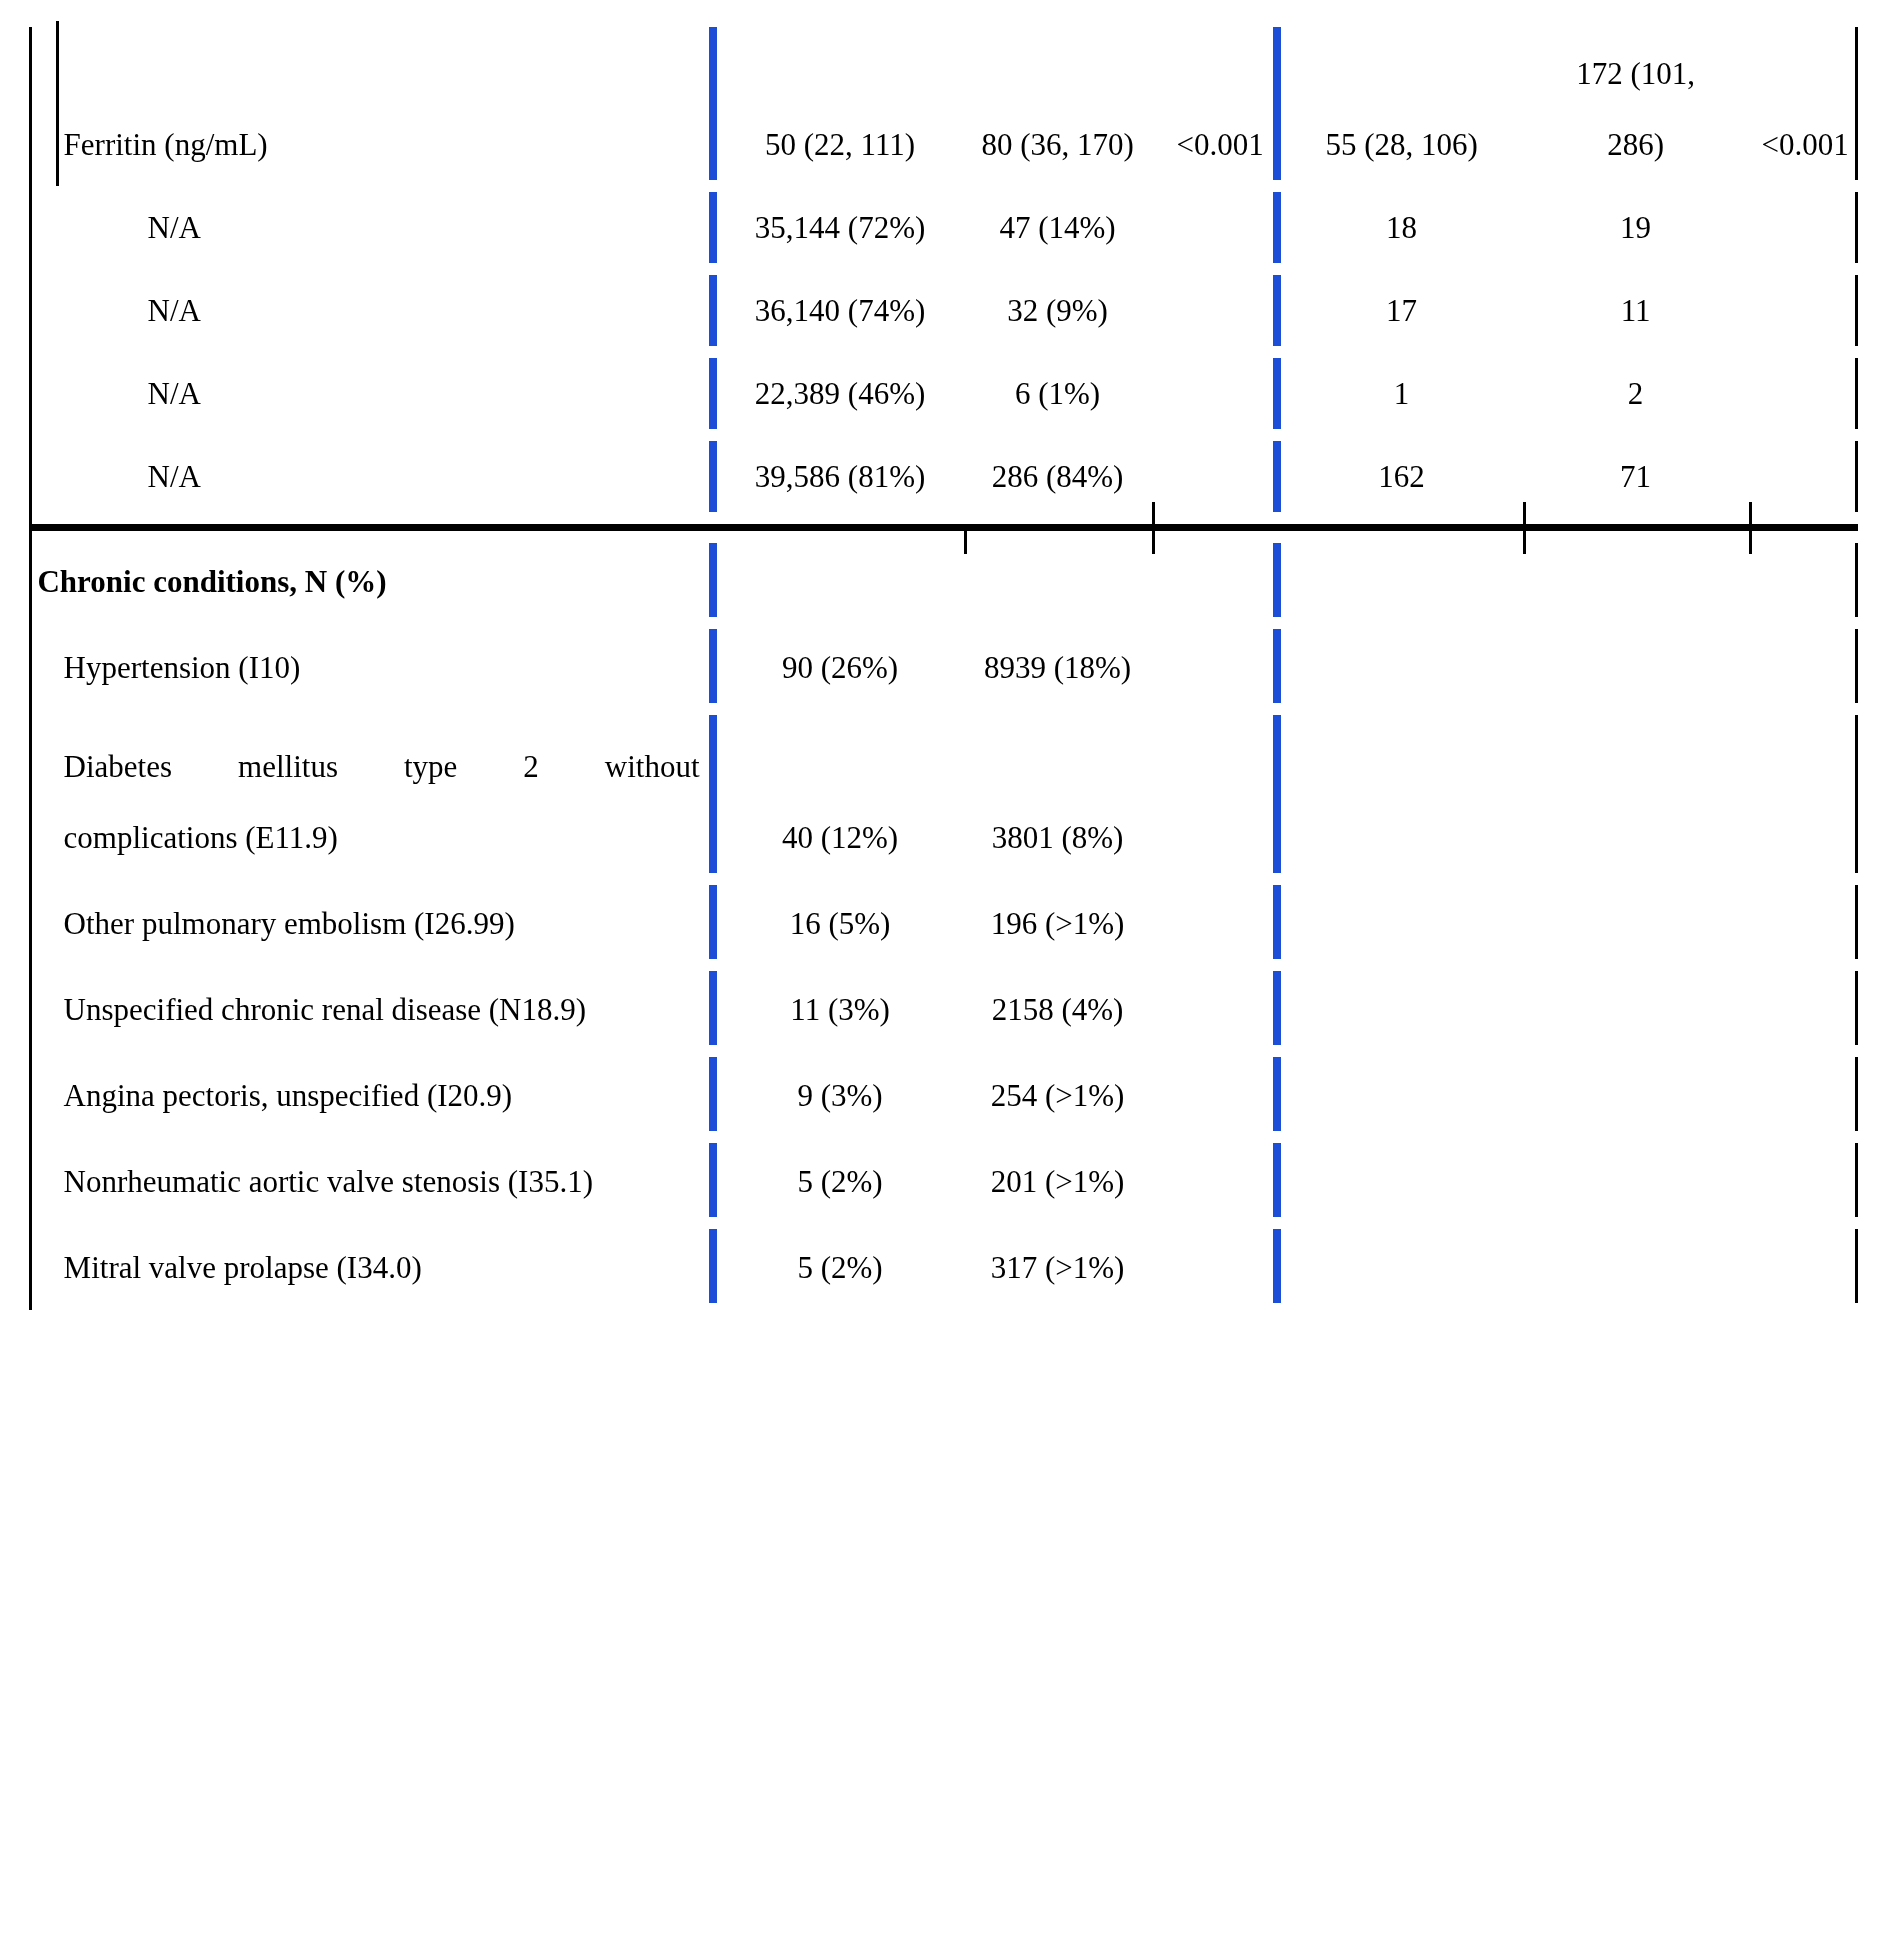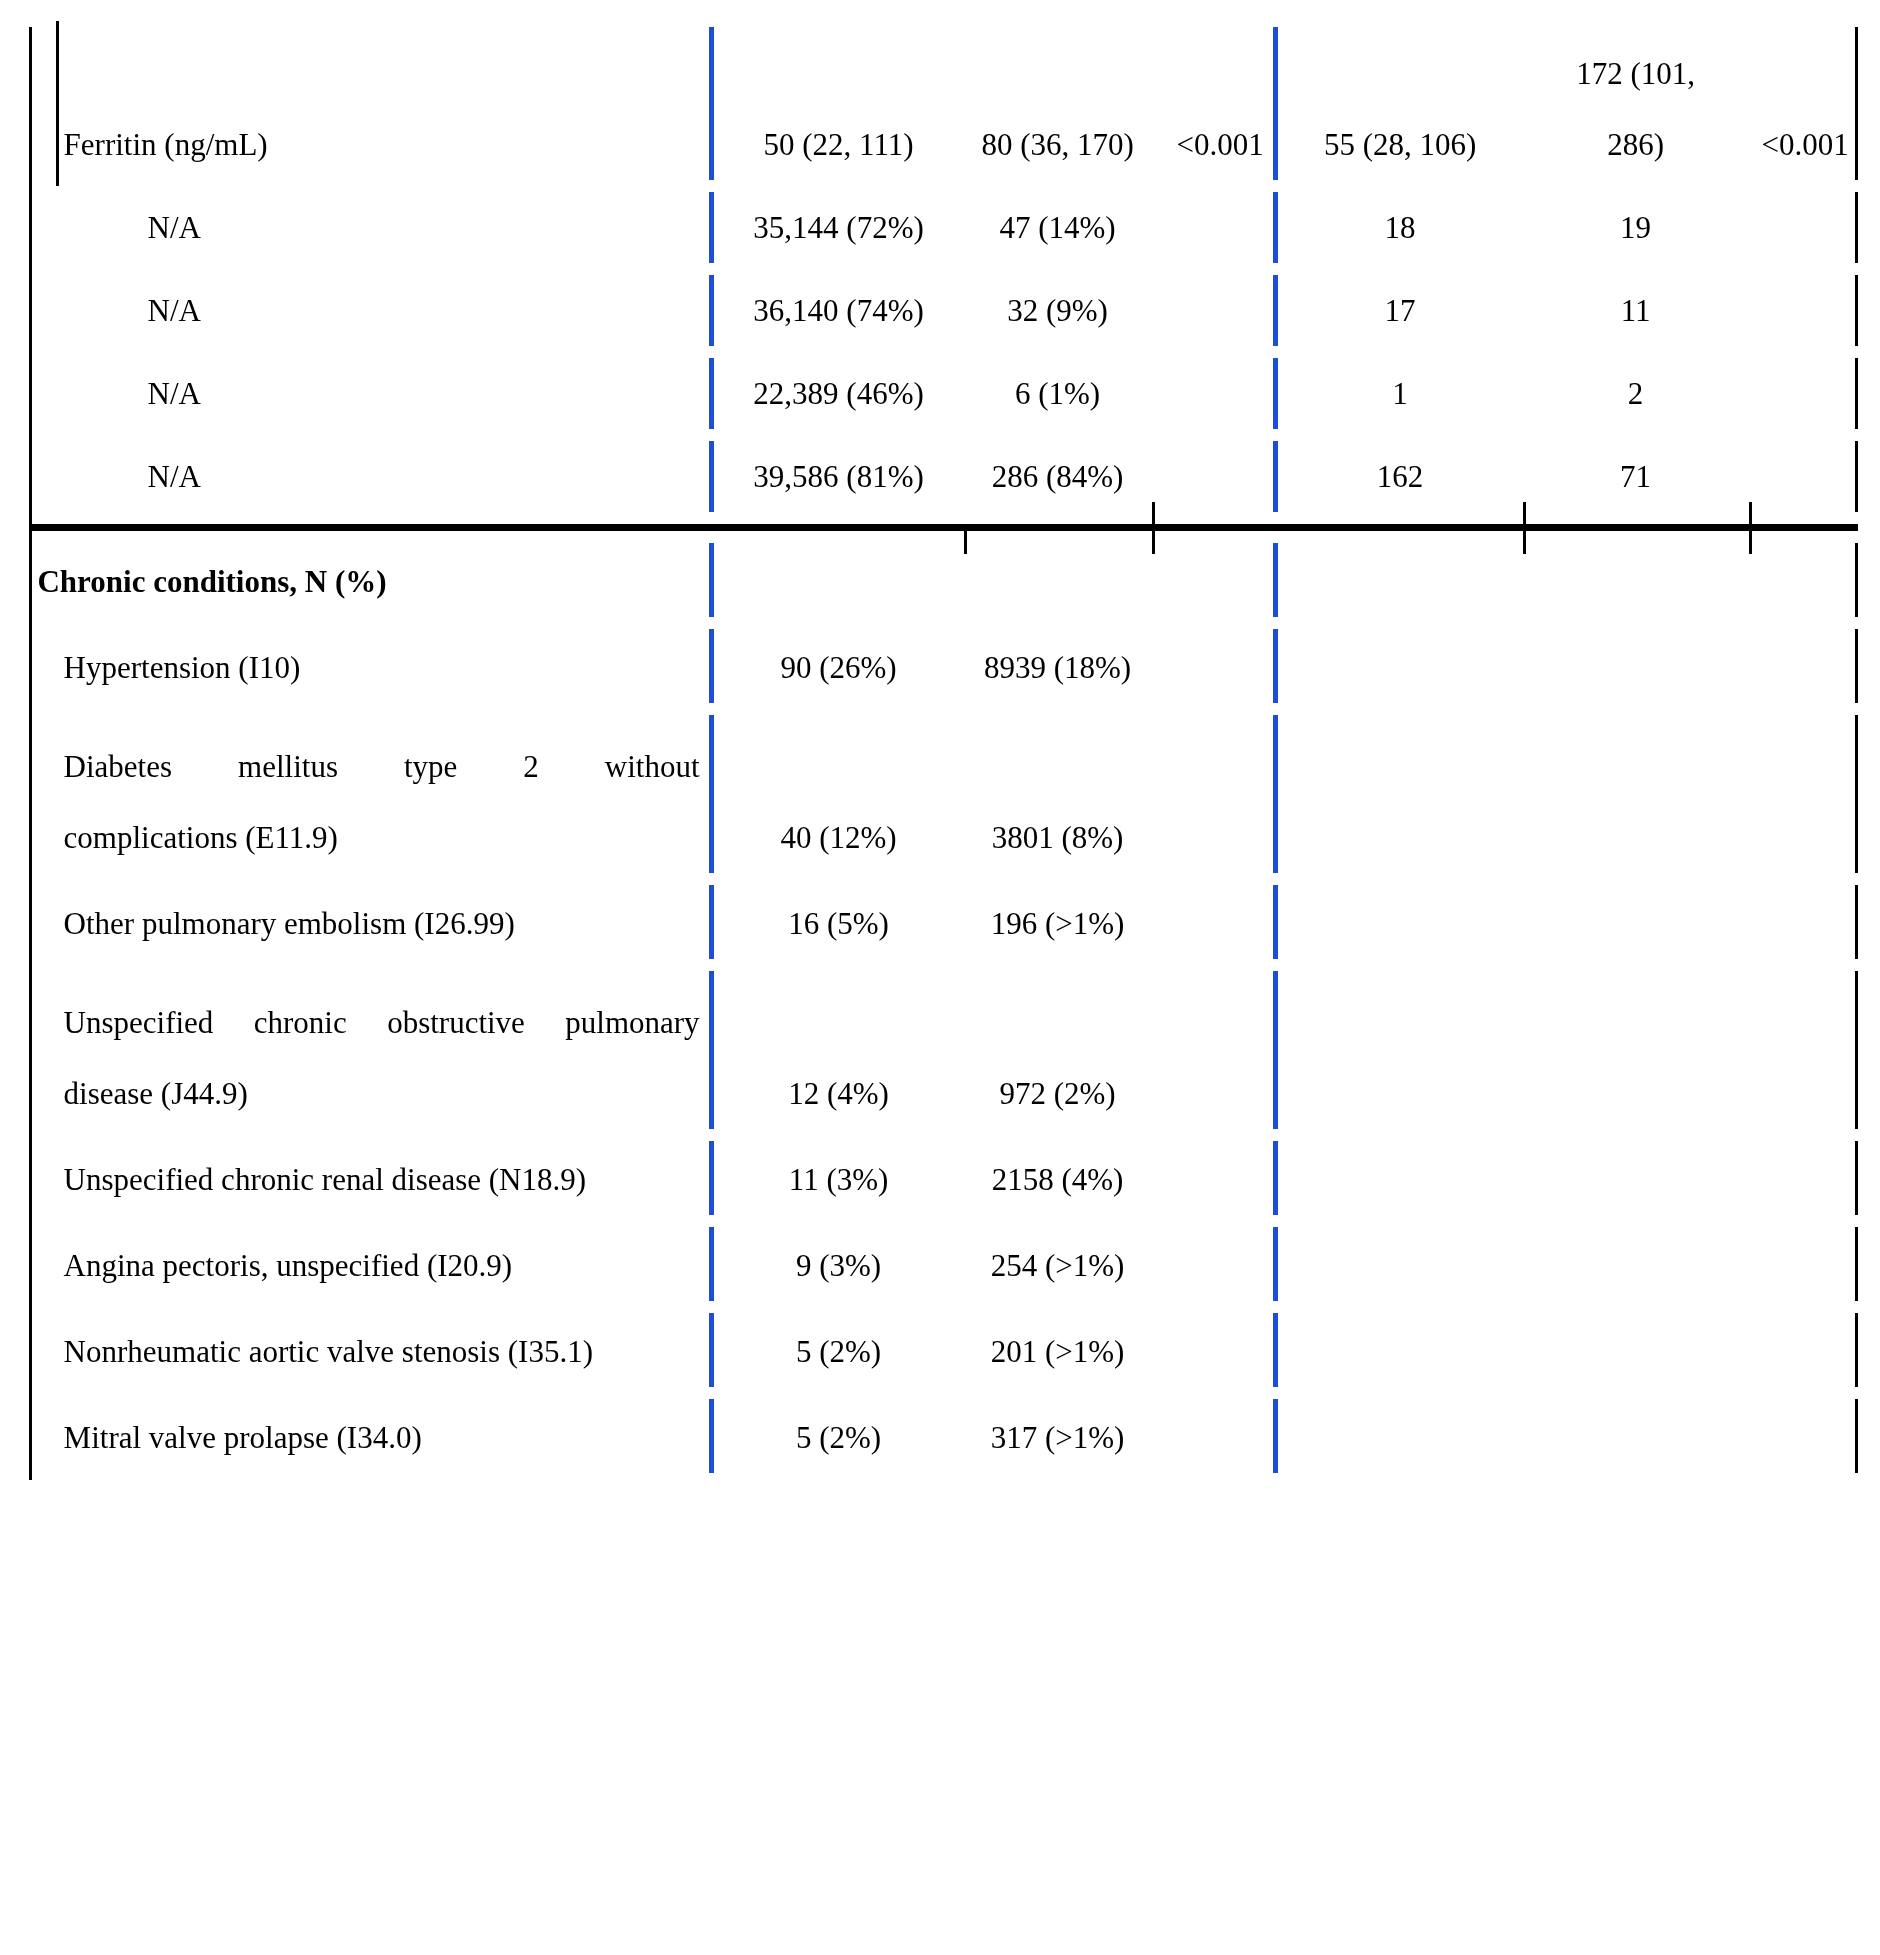--- a/index.html
+++ b/index.html
@@ -26,21 +26,21 @@
 
   .c1 { text-align: left; padding-left: 35px; padding-right: 9px; }
   .c1.na { padding-left: 119px; }
   .c1.head { padding-left: 8.9px; font-weight: bold; }
   .c2, .c3, .c5, .c6 { text-align: center; }
   .c4, .c7 { text-align: right; }
   .c4 { padding-right: 8.9px; }
   .c7 { padding-right: 5.9px; }
 
   
-  .bdl { border-left: 5px solid #1d4ed8; font-family: Liberation Serif, serif; }
+  .bdl { border-left: 8px solid #1d4ed8; font-family: Liberation Serif, serif; }
   .bdr { border-right: 3px solid #000; }
   
   .tick::before {
     content: ""; position: absolute; left: 27.6px; top: -5.9px; bottom: -5.9px;
     width: 3px; background: #000;
   }
   
   .stub::after {
     content: ""; position: absolute; left: 0; top: -12.3px;
     width: 3px; height: 23.6px; background: #000;
@@ -180,32 +180,20 @@
       </tr>
       <tr>
         <td class="c1"><span class="l1">Other pulmonary embolism (I26.99)</span></td>
         <td class="c2 bdl">16 (5%)</td>
         <td class="c3">196 (&gt;1%)</td>
         <td class="c4"></td>
         <td class="c5 bdl"></td>
         <td class="c6"></td>
         <td class="c7 bdr"></td>
       </tr>
-      <tr class="tall">
-        <td class="c1">
-            <span class="l1 j">Unspecified chronic obstructive pulmonary</span>
-            <span class="l2">disease (J44.9)</span>
-          </td>
-        <td class="c2 bdl">12 (4%)</td>
-        <td class="c3">972 (2%)</td>
-        <td class="c4"></td>
-        <td class="c5 bdl"></td>
-        <td class="c6"></td>
-        <td class="c7 bdr"></td>
-      </tr>
       <tr>
         <td class="c1"><span class="l1">Unspecified chronic renal disease (N18.9)</span></td>
         <td class="c2 bdl">11 (3%)</td>
         <td class="c3">2158 (4%)</td>
         <td class="c4"></td>
         <td class="c5 bdl"></td>
         <td class="c6"></td>
         <td class="c7 bdr"></td>
       </tr>
       <tr>

